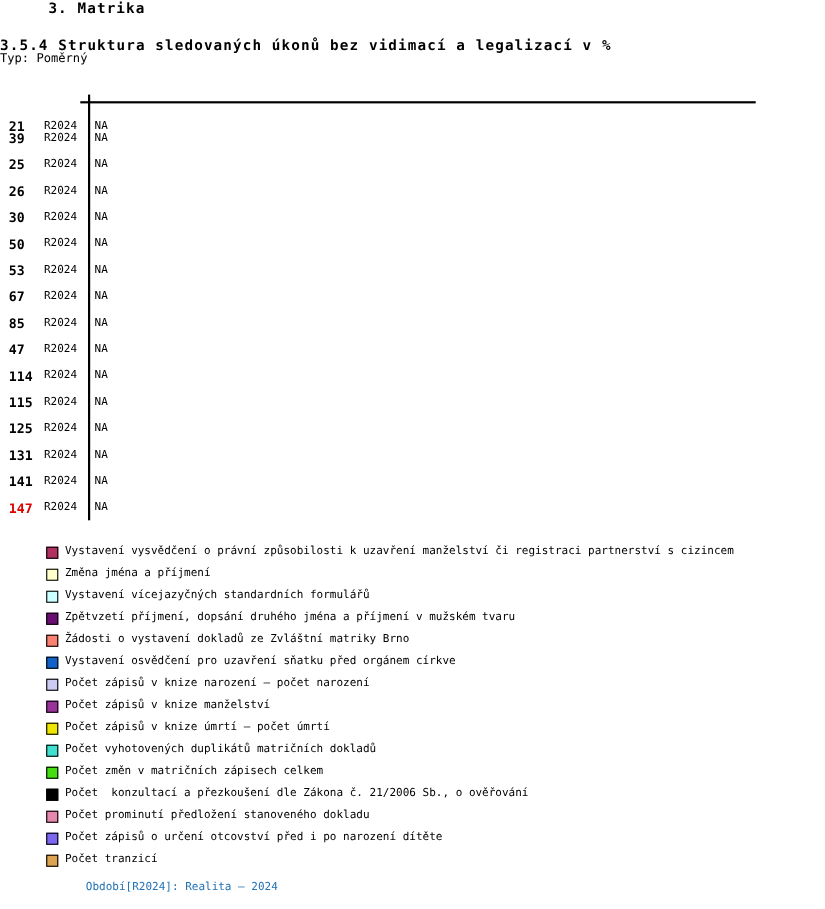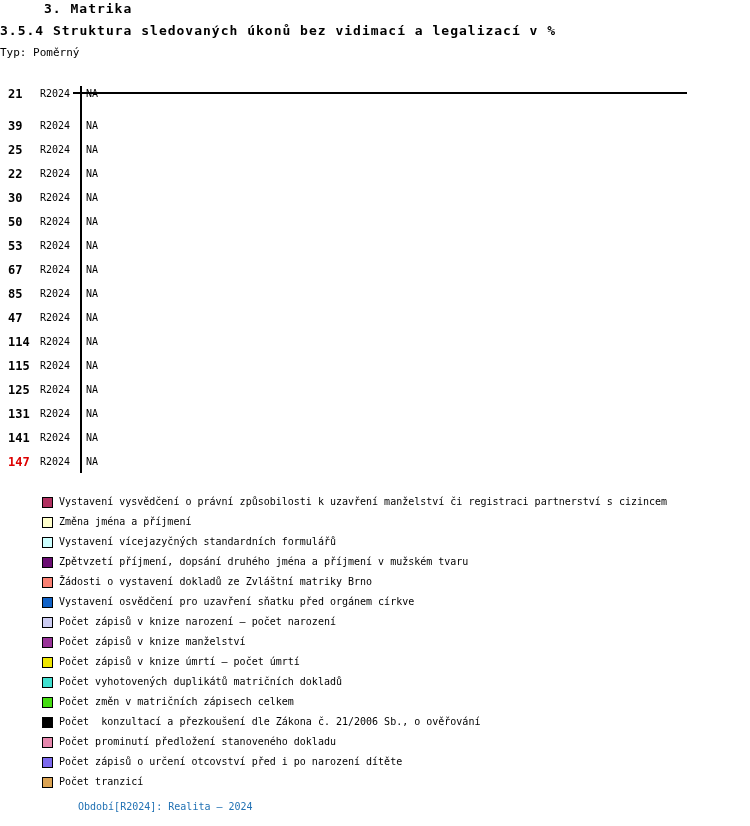--- a/index.html
+++ b/index.html
@@ -3,21 +3,21 @@
 <meta charset="utf-8">
 <style>
   html,body{margin:0;padding:0;}
   body{
     width:750px;height:826px;position:relative;background:#ffffff;
     font-family:"DejaVu Sans Mono","Liberation Mono",monospace;
     color:#000;overflow:hidden;
   }
   
   .title1{position:absolute;left:0px;top:1px;font-size:13px;font-weight:bold;letter-spacing:1px;white-space:pre;padding-left:44px;}
-  .title2{position:absolute;left:0px;top:23px;font-size:13px;font-weight:bold;letter-spacing:1px;white-space:pre;}
+  .title2{position:absolute;left:0px;top:34px;font-size:13px;font-weight:bold;letter-spacing:1px;white-space:pre;}
   .subtitle{position:absolute;left:0px;top:46px;font-size:11px;white-space:pre;}
   
   .axis-h{position:absolute;left:73px;top:92px;width:614px;height:2px;background:#000;}
   .axis-v{position:absolute;left:80px;top:86px;width:2px;height:387px;background:#000;}
   
   .row{position:absolute;left:0;width:750px;height:14px;}
   .row .code{position:absolute;left:8px;top:0;font-size:12px;font-weight:bold;white-space:pre;}
   .row .period{position:absolute;left:40px;top:1px;width:38px;text-align:left;font-size:10px;white-space:pre;}
   .row .value{position:absolute;left:86px;top:1px;font-size:10px;white-space:pre;text-align:center;}
   
@@ -30,37 +30,37 @@
 </head>
 <body>
 
 <div class="title1">3. Matrika</div>
 <div class="title2">3.5.4 Struktura sledovaných úkonů bez vidimací a legalizací v %</div>
 <div class="subtitle">Typ: Poměrný</div>
 
 <div class="axis-h"></div>
 <div class="axis-v"></div>
 
-<div class="row" style="top:87px">
+<div class="row" style="top:108px">
   <span class="code">21</span>
   <span class="period">R2024</span>
   <span class="value">NA</span>
 </div>
 <div class="row" style="top:119px">
   <span class="code">39</span>
   <span class="period">R2024</span>
   <span class="value">NA</span>
 </div>
 <div class="row" style="top:143px">
   <span class="code">25</span>
   <span class="period">R2024</span>
   <span class="value">NA</span>
 </div>
 <div class="row" style="top:167px">
-  <span class="code">22</span>
+  <span class="code">26</span>
   <span class="period">R2024</span>
   <span class="value">NA</span>
 </div>
 <div class="row" style="top:191px">
   <span class="code">30</span>
   <span class="period">R2024</span>
   <span class="value">NA</span>
 </div>
 <div class="row" style="top:215px">
   <span class="code">50</span>

